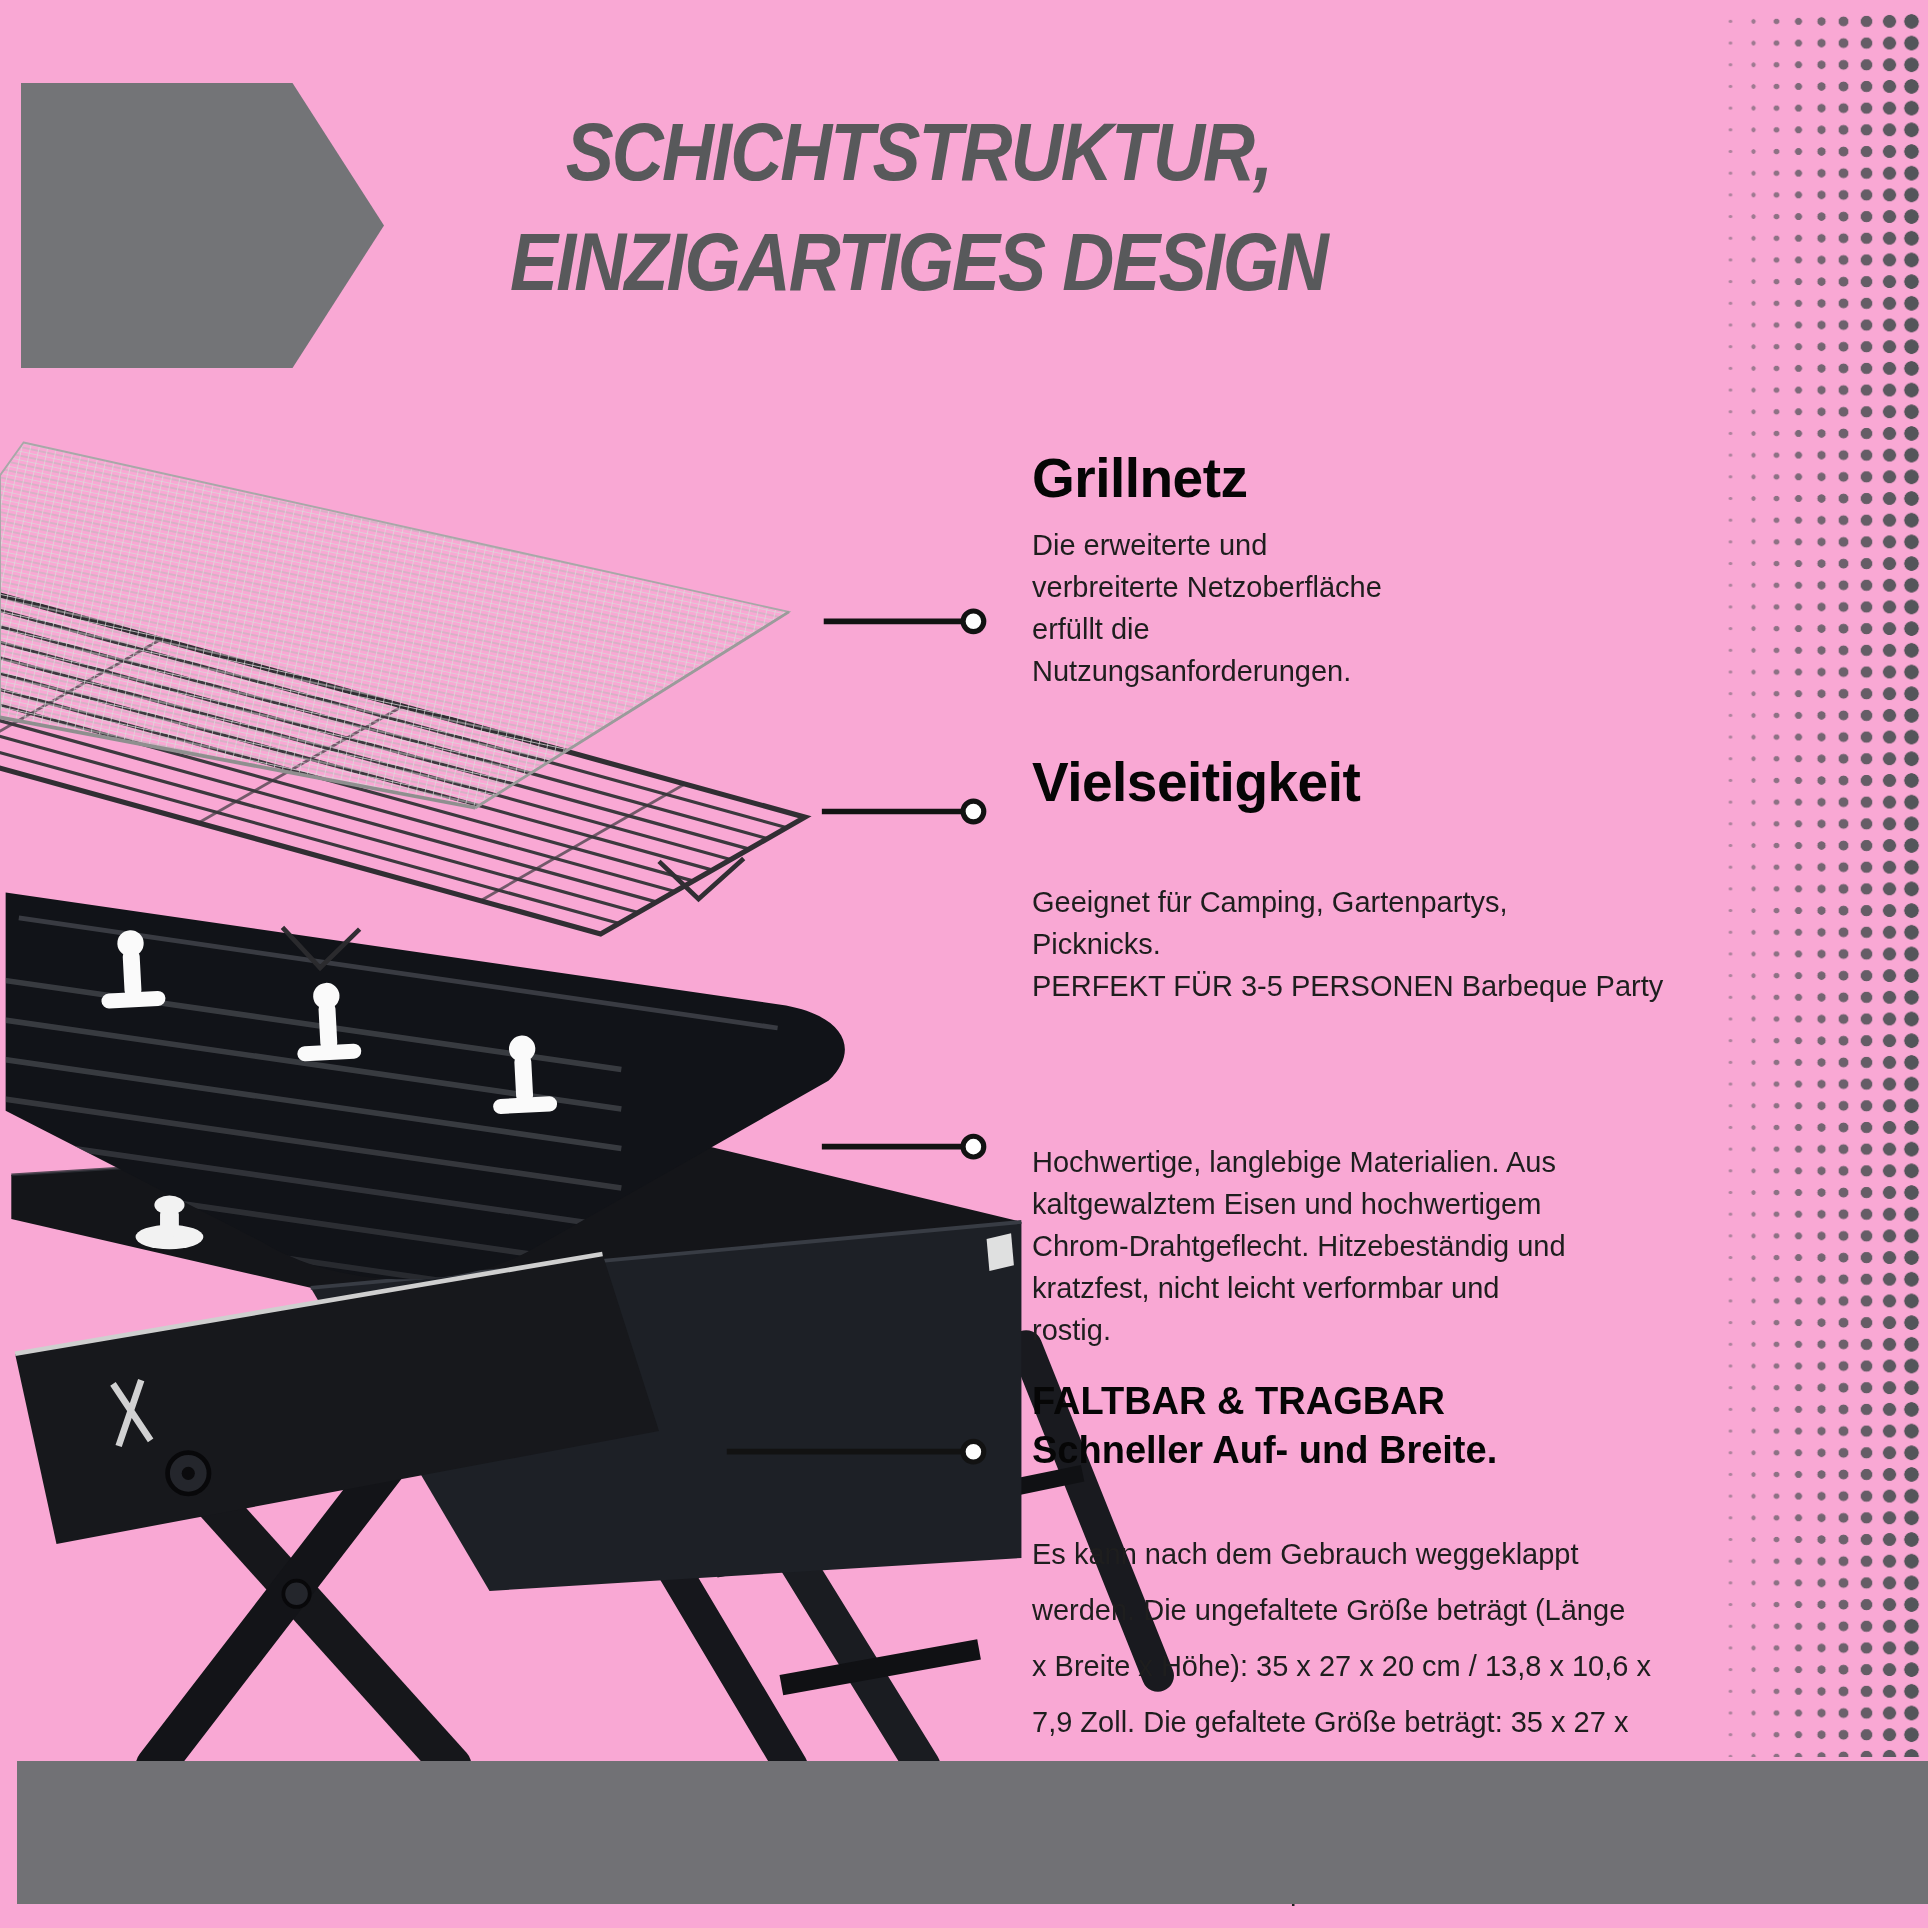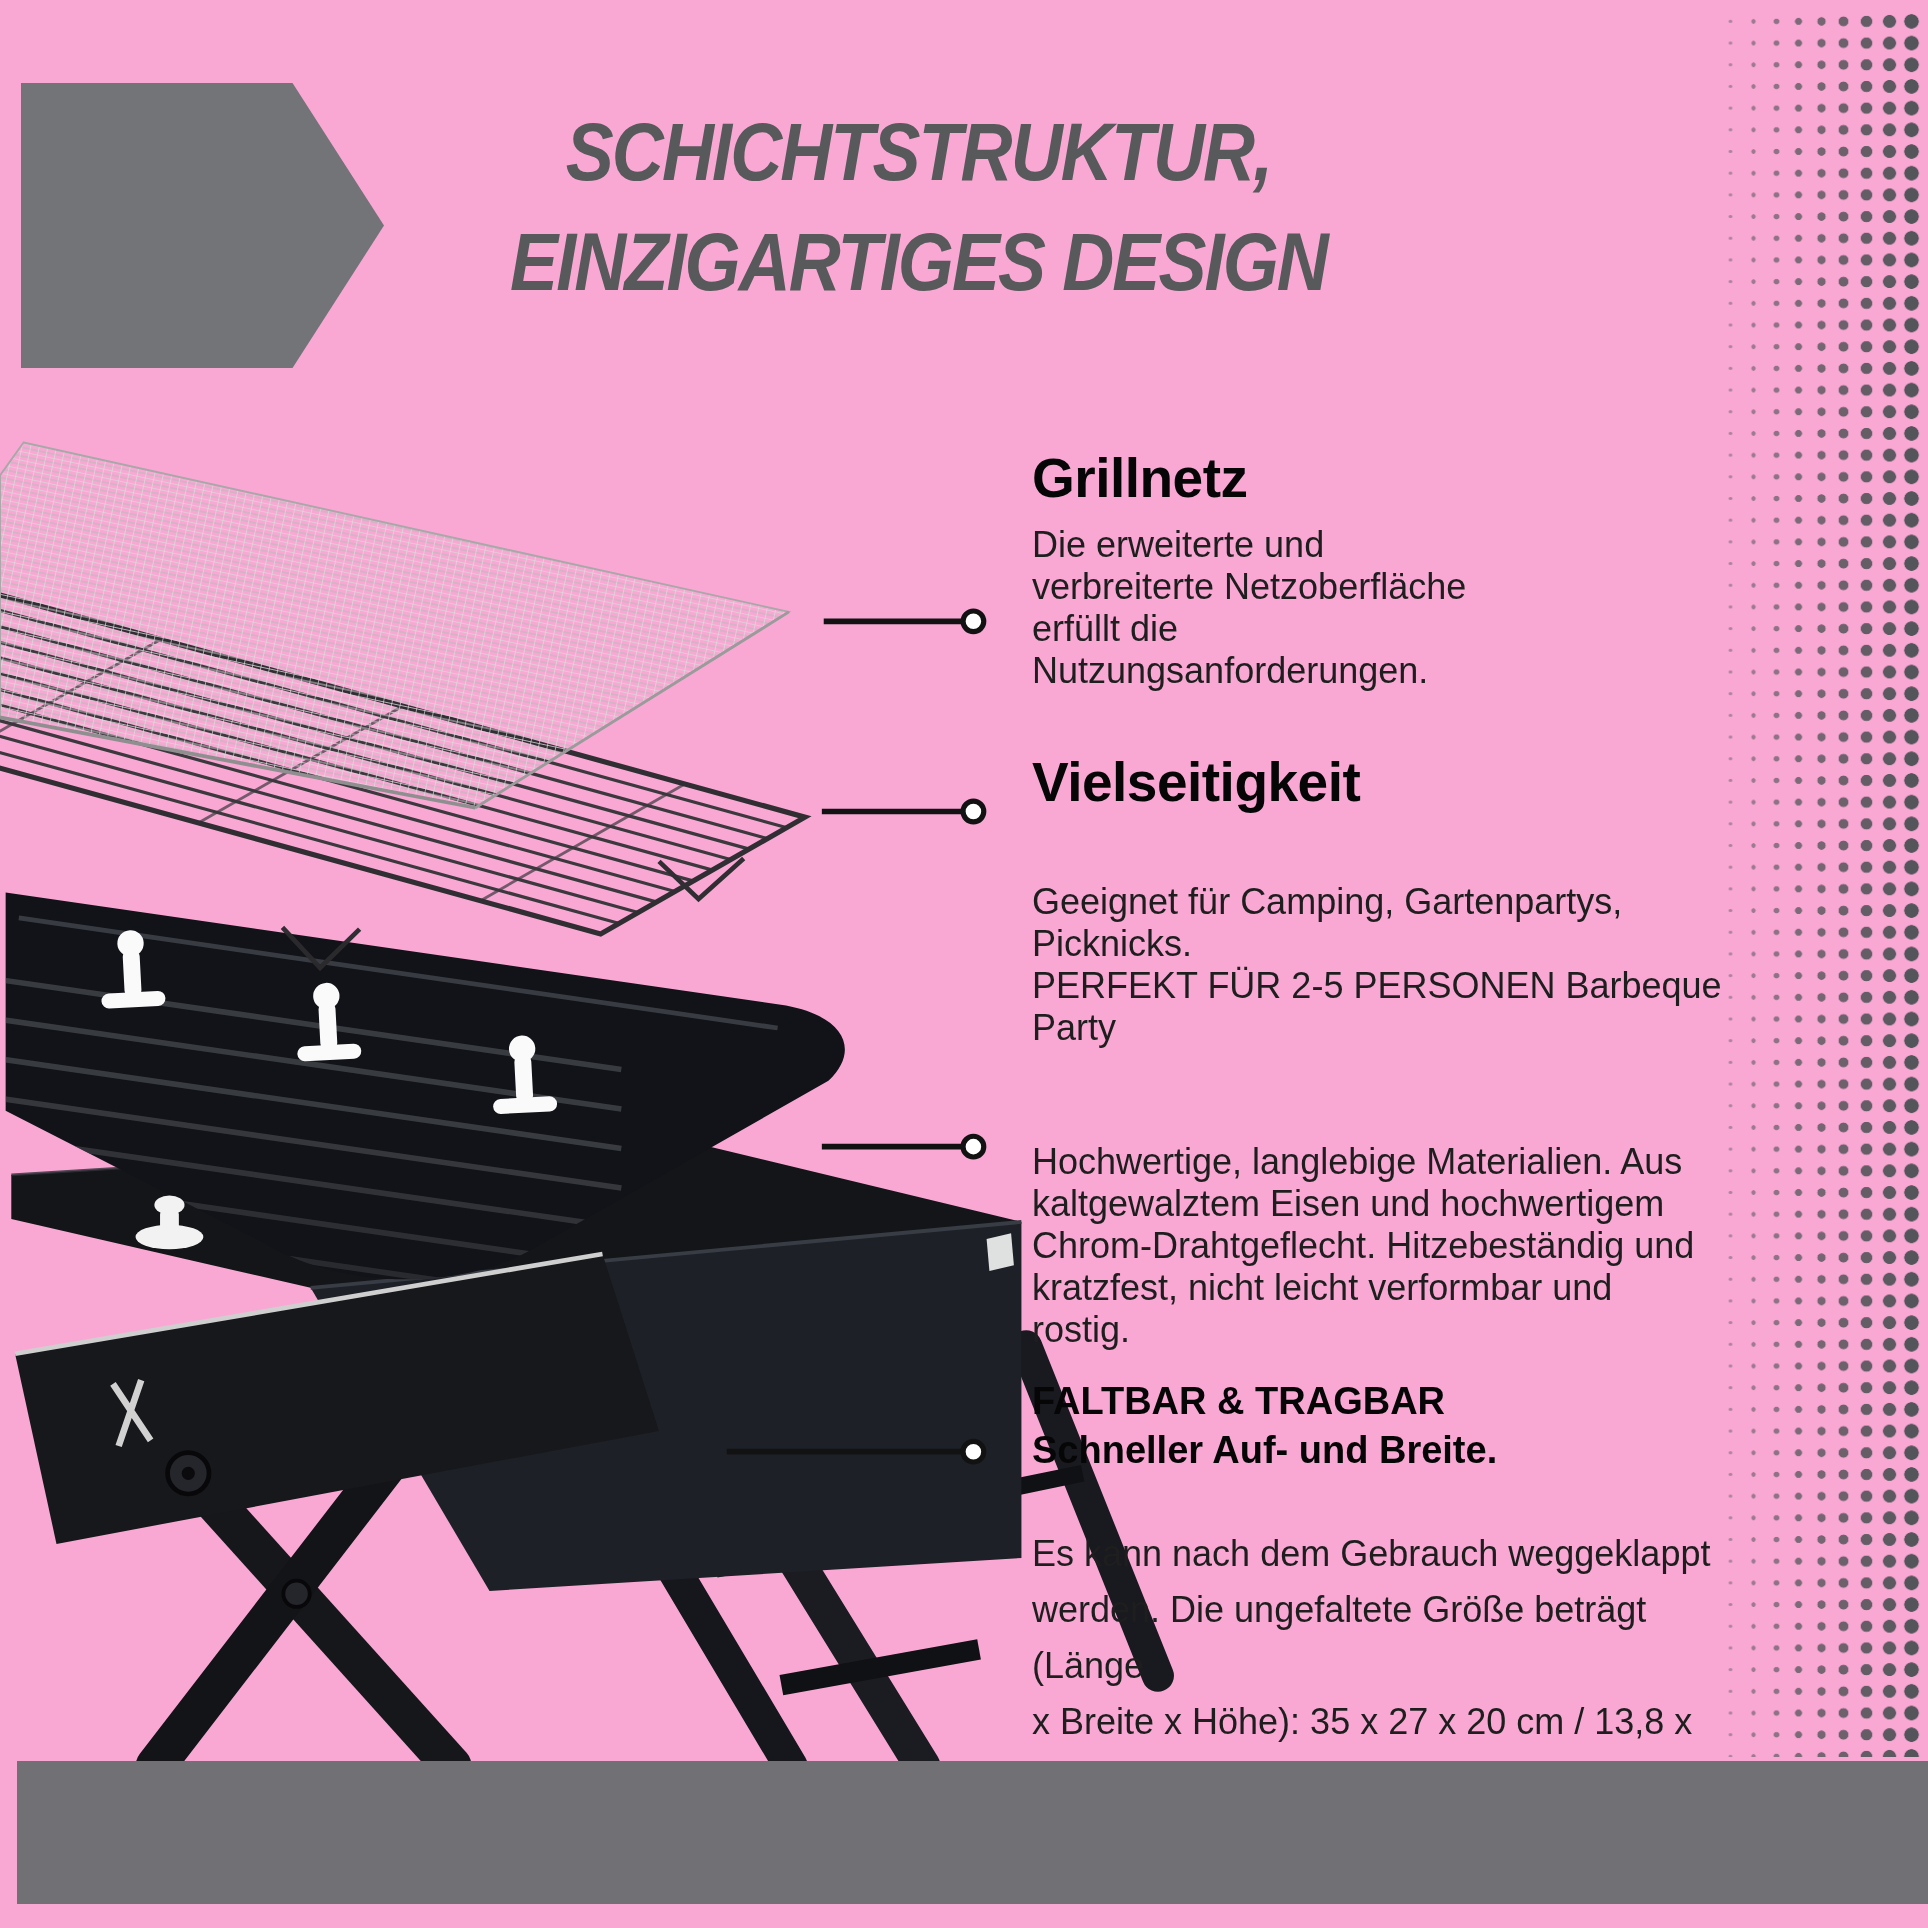--- a/index.html
+++ b/index.html
@@ -33,21 +33,21 @@
   .title span{display:block;}
 
   
   .illustration{position:absolute;left:0;top:0;width:1928px;height:1928px;}
 
   
   .section-text{position:absolute;left:1032px;width:734px;color:var(--color-body,#1e1e1e);}
   .sec-h{position:absolute;left:1032px;width:772px;font-weight:800;
          color:var(--color-heading,#060606);font-size:55px;letter-spacing:-0.5px;white-space:nowrap;}
   .sec-h.small{font-size:38px;letter-spacing:0;}
-  .sec-p{font-size:36px;line-height:42px;white-space:pre-line;}
+  .sec-p{font-size:29px;line-height:42px;white-space:pre-line;}
   .p4{line-height:56px;margin-top:44px;}
   .t-h1{top:446px;} .t-p1{top:524px;}
   .t-h2{top:750px;} .t-p2{top:881px;}
   .t-h3{top:1060px;}.t-p3{top:1141px;}
   .t-h4a{top:1380px;}.t-h4b{top:1429px;}.t-p4{top:1482px;}
 </style>
 </head>
 <body>
 
 <div id="page">
@@ -201,21 +201,21 @@
 
   <div class="sec-h t-h1">Grillnetz</div>
   <div class="section-text sec-p t-p1">Die erweiterte und
 verbreiterte Netzoberfläche
 erfüllt die
 Nutzungsanforderungen.</div>
 
   <div class="sec-h t-h2">Vielseitigkeit</div>
   <div class="section-text sec-p t-p2">Geeignet für Camping, Gartenpartys,
 Picknicks.
-PERFEKT FÜR 2-5 PERSONEN Barbeque Party</div>
+PERFEKT FÜR 3-5 PERSONEN Barbeque Party</div>
 
   <div class="section-text sec-p t-p3">Hochwertige, langlebige Materialien. Aus
 kaltgewalztem Eisen und hochwertigem
 Chrom-Drahtgeflecht. Hitzebeständig und
 kratzfest, nicht leicht verformbar und
 rostig.</div>
 
   <div class="sec-h small t-h4a">FALTBAR &amp; TRAGBAR</div>
   <div class="sec-h small t-h4b">Schneller Auf- und Breite.</div>
   <div class="section-text sec-p p4 t-p4">Es kann nach dem Gebrauch weggeklappt

